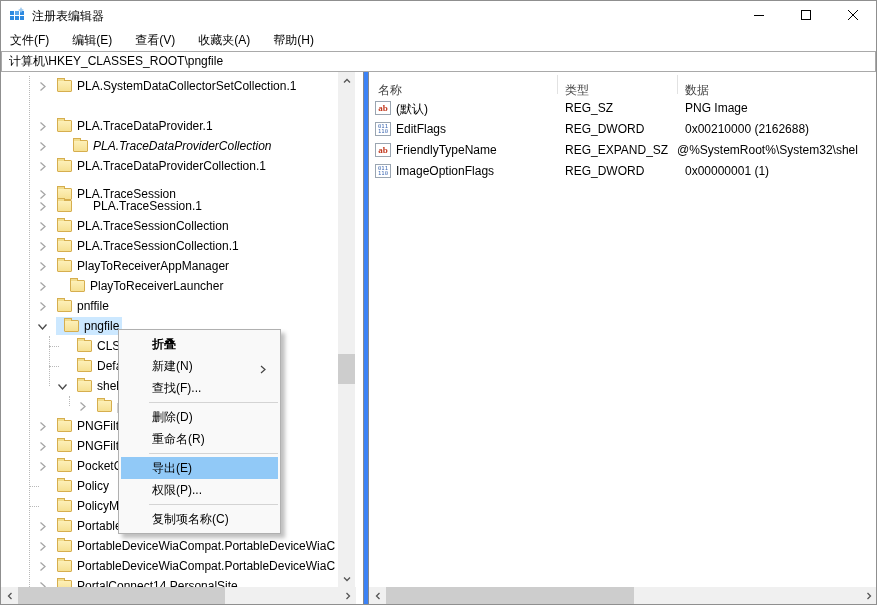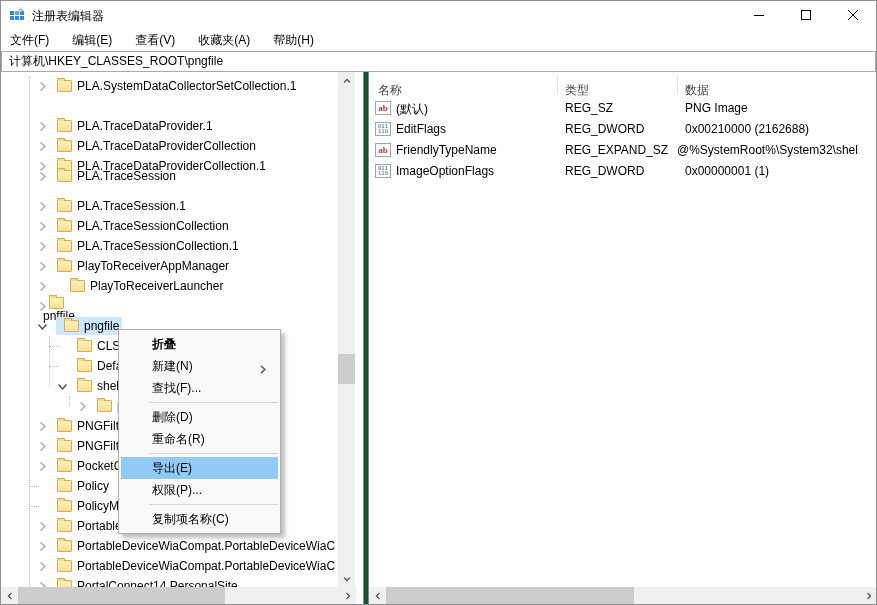--- a/index.html
+++ b/index.html
@@ -1,18 +1,18 @@
 <!DOCTYPE html>
 <html><head>
 <meta charset="utf-8">
 <style>
   * { box-sizing: border-box; margin: 0; padding: 0; }
   html,body { background:#fff; }
   body { font-family: "Liberation Sans", sans-serif; font-size: 12px; color:#000; }
-  .window { position:relative; width:877px; height:605px; background:#14532d; border:1px solid #8f8f8f; overflow:hidden; }
+  .window { position:relative; width:877px; height:605px; background:#3b82f6; border:1px solid #8f8f8f; overflow:hidden; }
 
   
   .titlebar { position:absolute; left:0; top:0; width:875px; height:28px; background:#fff; }
   .app-icon { position:absolute; left:8px; top:6px; width:16px; height:16px; }
   .title-text { position:absolute; left:31px; top:7px; font-size:12px; white-space:nowrap; }
   .winbtns { position:absolute; right:0; top:0; height:28px; display:flex; }
   .winbtn { width:47px; height:28px; display:flex; align-items:center; justify-content:center; background:#fff; }
 
   
   .menubar { position:absolute; left:0; top:28px; width:875px; height:22px; background:#fff; display:flex; align-items:center; padding-left:1px; }
@@ -127,48 +127,48 @@
             </svg></span>
           <span class="core" style="left: 55px;">
             <span class="folder"></span>
             <span>PLA.TraceDataProvider.1</span>
           </span>
         </div>
         <div class="tree-row" style="top: 64px;">
           <span class="chev" style="left: 36px;"><svg width="11" height="11" viewBox="0 0 11 11">
               <polyline points="3.5,1.5 8,5.5 3.5,9.5" fill="none" stroke="#a6a6a6" stroke-width="1.3"></polyline>
             </svg></span>
-          <span class="core" style="left: 55px;">
+          <span class="core" style="left: 71px; font-style: italic;">
             <span class="folder"></span>
             <span>PLA.TraceDataProviderCollection</span>
           </span>
         </div>
         <div class="tree-row" style="top: 84px;">
           <span class="chev" style="left: 36px;"><svg width="11" height="11" viewBox="0 0 11 11">
               <polyline points="3.5,1.5 8,5.5 3.5,9.5" fill="none" stroke="#a6a6a6" stroke-width="1.3"></polyline>
             </svg></span>
           <span class="core" style="left: 55px;">
             <span class="folder"></span>
             <span>PLA.TraceDataProviderCollection.1</span>
           </span>
         </div>
-        <div class="tree-row" style="top: 94px; text-decoration: underline;">
+        <div class="tree-row" style="top: 112px; text-decoration: underline;">
           <span class="chev" style="left: 36px;"><svg width="11" height="11" viewBox="0 0 11 11">
               <polyline points="3.5,1.5 8,5.5 3.5,9.5" fill="none" stroke="#a6a6a6" stroke-width="1.3"></polyline>
             </svg></span>
           <span class="core" style="left: 55px;">
             <span class="folder"></span>
             <span>PLA.TraceSession</span>
           </span>
         </div>
         <div class="tree-row" style="top: 124px;">
           <span class="chev" style="left: 36px;"><svg width="11" height="11" viewBox="0 0 11 11">
               <polyline points="3.5,1.5 8,5.5 3.5,9.5" fill="none" stroke="#a6a6a6" stroke-width="1.3"></polyline>
             </svg></span>
-          <span class="core" style="left: 55px;">
+          <span class="core" style="left: 55px; gap: 16px;">
             <span class="folder"></span>
             <span>PLA.TraceSession.1</span>
           </span>
         </div>
         <div class="tree-row" style="top: 144px;">
           <span class="chev" style="left: 36px;"><svg width="11" height="11" viewBox="0 0 11 11">
               <polyline points="3.5,1.5 8,5.5 3.5,9.5" fill="none" stroke="#a6a6a6" stroke-width="1.3"></polyline>
             </svg></span>
           <span class="core" style="left: 55px;">
             <span class="folder"></span>
@@ -199,21 +199,21 @@
             </svg></span>
           <span class="core" style="left: 68px; align-items: center;">
             <span class="folder"></span>
             <span>PlayToReceiverLauncher</span>
           </span>
         </div>
         <div class="tree-row" style="top: 224px;">
           <span class="chev" style="left: 36px;"><svg width="11" height="11" viewBox="0 0 11 11">
               <polyline points="3.5,1.5 8,5.5 3.5,9.5" fill="none" stroke="#a6a6a6" stroke-width="1.3"></polyline>
             </svg></span>
-          <span class="core" style="left: 41px; flex-direction: column;">
+          <span class="core" style="left: 55px;">
             <span class="folder"></span>
             <span>pnffile</span>
           </span>
         </div>
         <div class="tree-row" style="top: 244px;">
           <span class="chev" style="left: 36px;"><svg width="11" height="11" viewBox="0 0 11 11">
               <polyline points="1.5,3.5 5.5,8 9.5,3.5" fill="none" stroke="#4a4a4a" stroke-width="1.3"></polyline>
             </svg></span>
           <span class="core sel" style="left: 55px; padding-left: 8px;">
             <span class="folder"></span>

